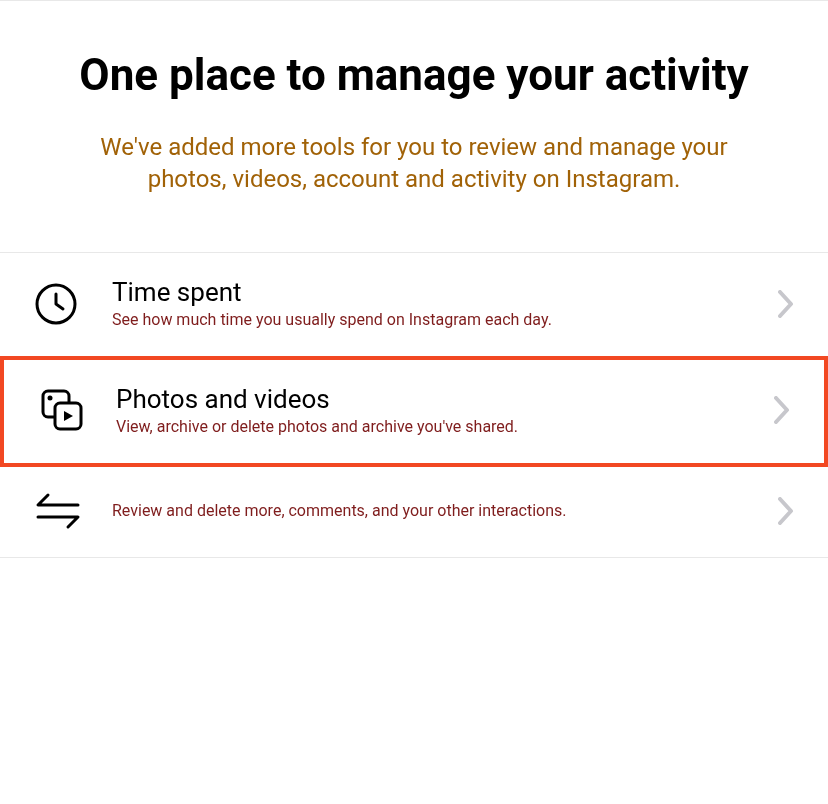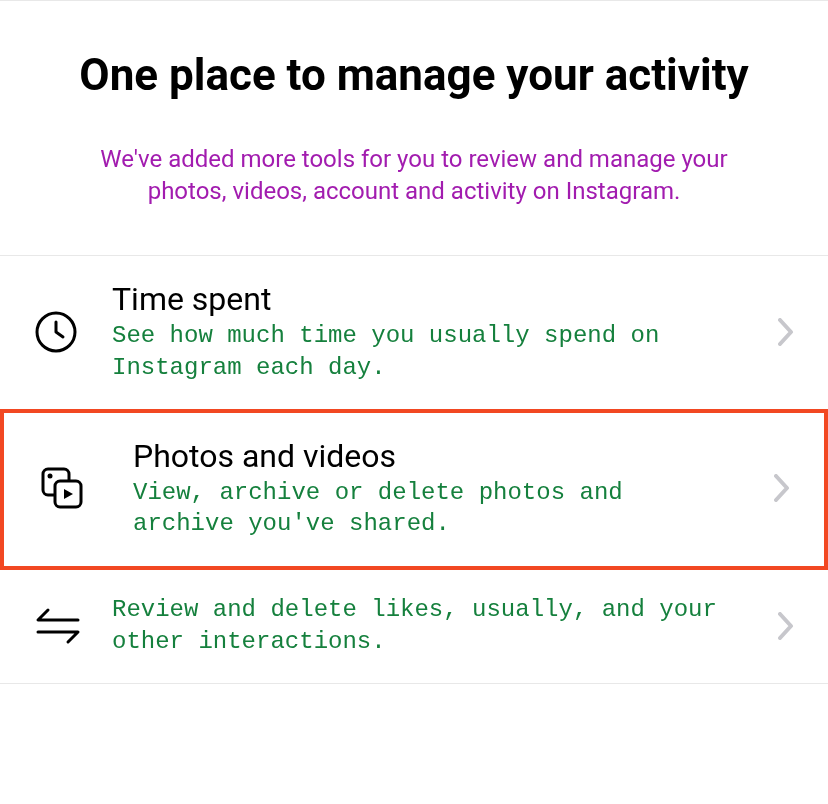--- a/index.html
+++ b/index.html
@@ -20,70 +20,68 @@
     .header {
       padding: 48px 60px 40px 60px;
       text-align: center;
       border-top: 1px solid #e8e8e8;
     }
     .title {
       font-size: 44px;
       font-weight: 700;
       color: #000;
       line-height: 1.22;
-      margin-bottom: 40px;
+      margin-bottom: 28px;
     }
     .subtitle {
       font-size: 24px;
-      color: #a21caf;
+      color: #a16207;
       line-height: 1.35;
       max-width: 640px;
-      margin: 8px auto;
+      margin: 17px auto;
       font-weight: 400;
     }
     .list {
       border-top: 1px solid #e8e8e8;
     }
     .item {
       display: flex;
       align-items: center;
       padding: 24px 34px 26px 34px;
       border-bottom: 1px solid #e8e8e8;
       position: relative;
     }
     .item-highlighted {
       border: 4px solid #f24822;
       border-bottom: 4px solid #f24822;
       margin-top: -2px;
-      gap: 17px;
     }
     .item-icon {
       width: 58px;
       flex-shrink: 0;
       display: flex;
       align-items: center;
       justify-content: flex-start;
     }
     .item-content {
       flex: 1;
       padding-left: 20px;
       padding-right: 20px;
     }
     .item-title {
-      font-size: 32px;
+      font-size: 26px;
       font-weight: 400;
       color: #000;
       margin-bottom: 2px;
     }
     .item-desc {
-      font-size: 24px;
-      color: #15803d;
+      font-size: 16px;
+      color: #7f1d1d;
       line-height: 1.32;
       font-weight: 400;
-      font-family: Liberation Mono, monospace;
     }
     .item-chevron {
       flex-shrink: 0;
       display: flex;
       align-items: center;
     }
     svg { display: block; }
   </style>
 </head>
 <body>
@@ -136,21 +134,21 @@
     </div>
 
     <div class="item">
       <div class="item-icon">
         <svg width="48" height="40" viewBox="0 0 48 40" fill="none">
           <path d="M14 4 L4 14 L44 14" stroke="#000" stroke-width="3" stroke-linecap="round" stroke-linejoin="round"></path>
           <path d="M34 36 L44 26 L4 26" stroke="#000" stroke-width="3" stroke-linecap="round" stroke-linejoin="round"></path>
         </svg>
       </div>
       <div class="item-content">
-        <div class="item-desc">Review and delete likes, usually, and your other interactions.</div>
+        <div class="item-desc">Review and delete more, comments, and your other interactions.</div>
       </div>
       <div class="item-chevron">
         <svg width="16" height="28" viewBox="0 0 16 28" fill="none">
           <path d="M2 2 L13 14 L2 26" stroke="#c7c7cc" stroke-width="4" stroke-linecap="round" stroke-linejoin="round"></path>
         </svg>
       </div>
     </div>
 
   </div>
 

